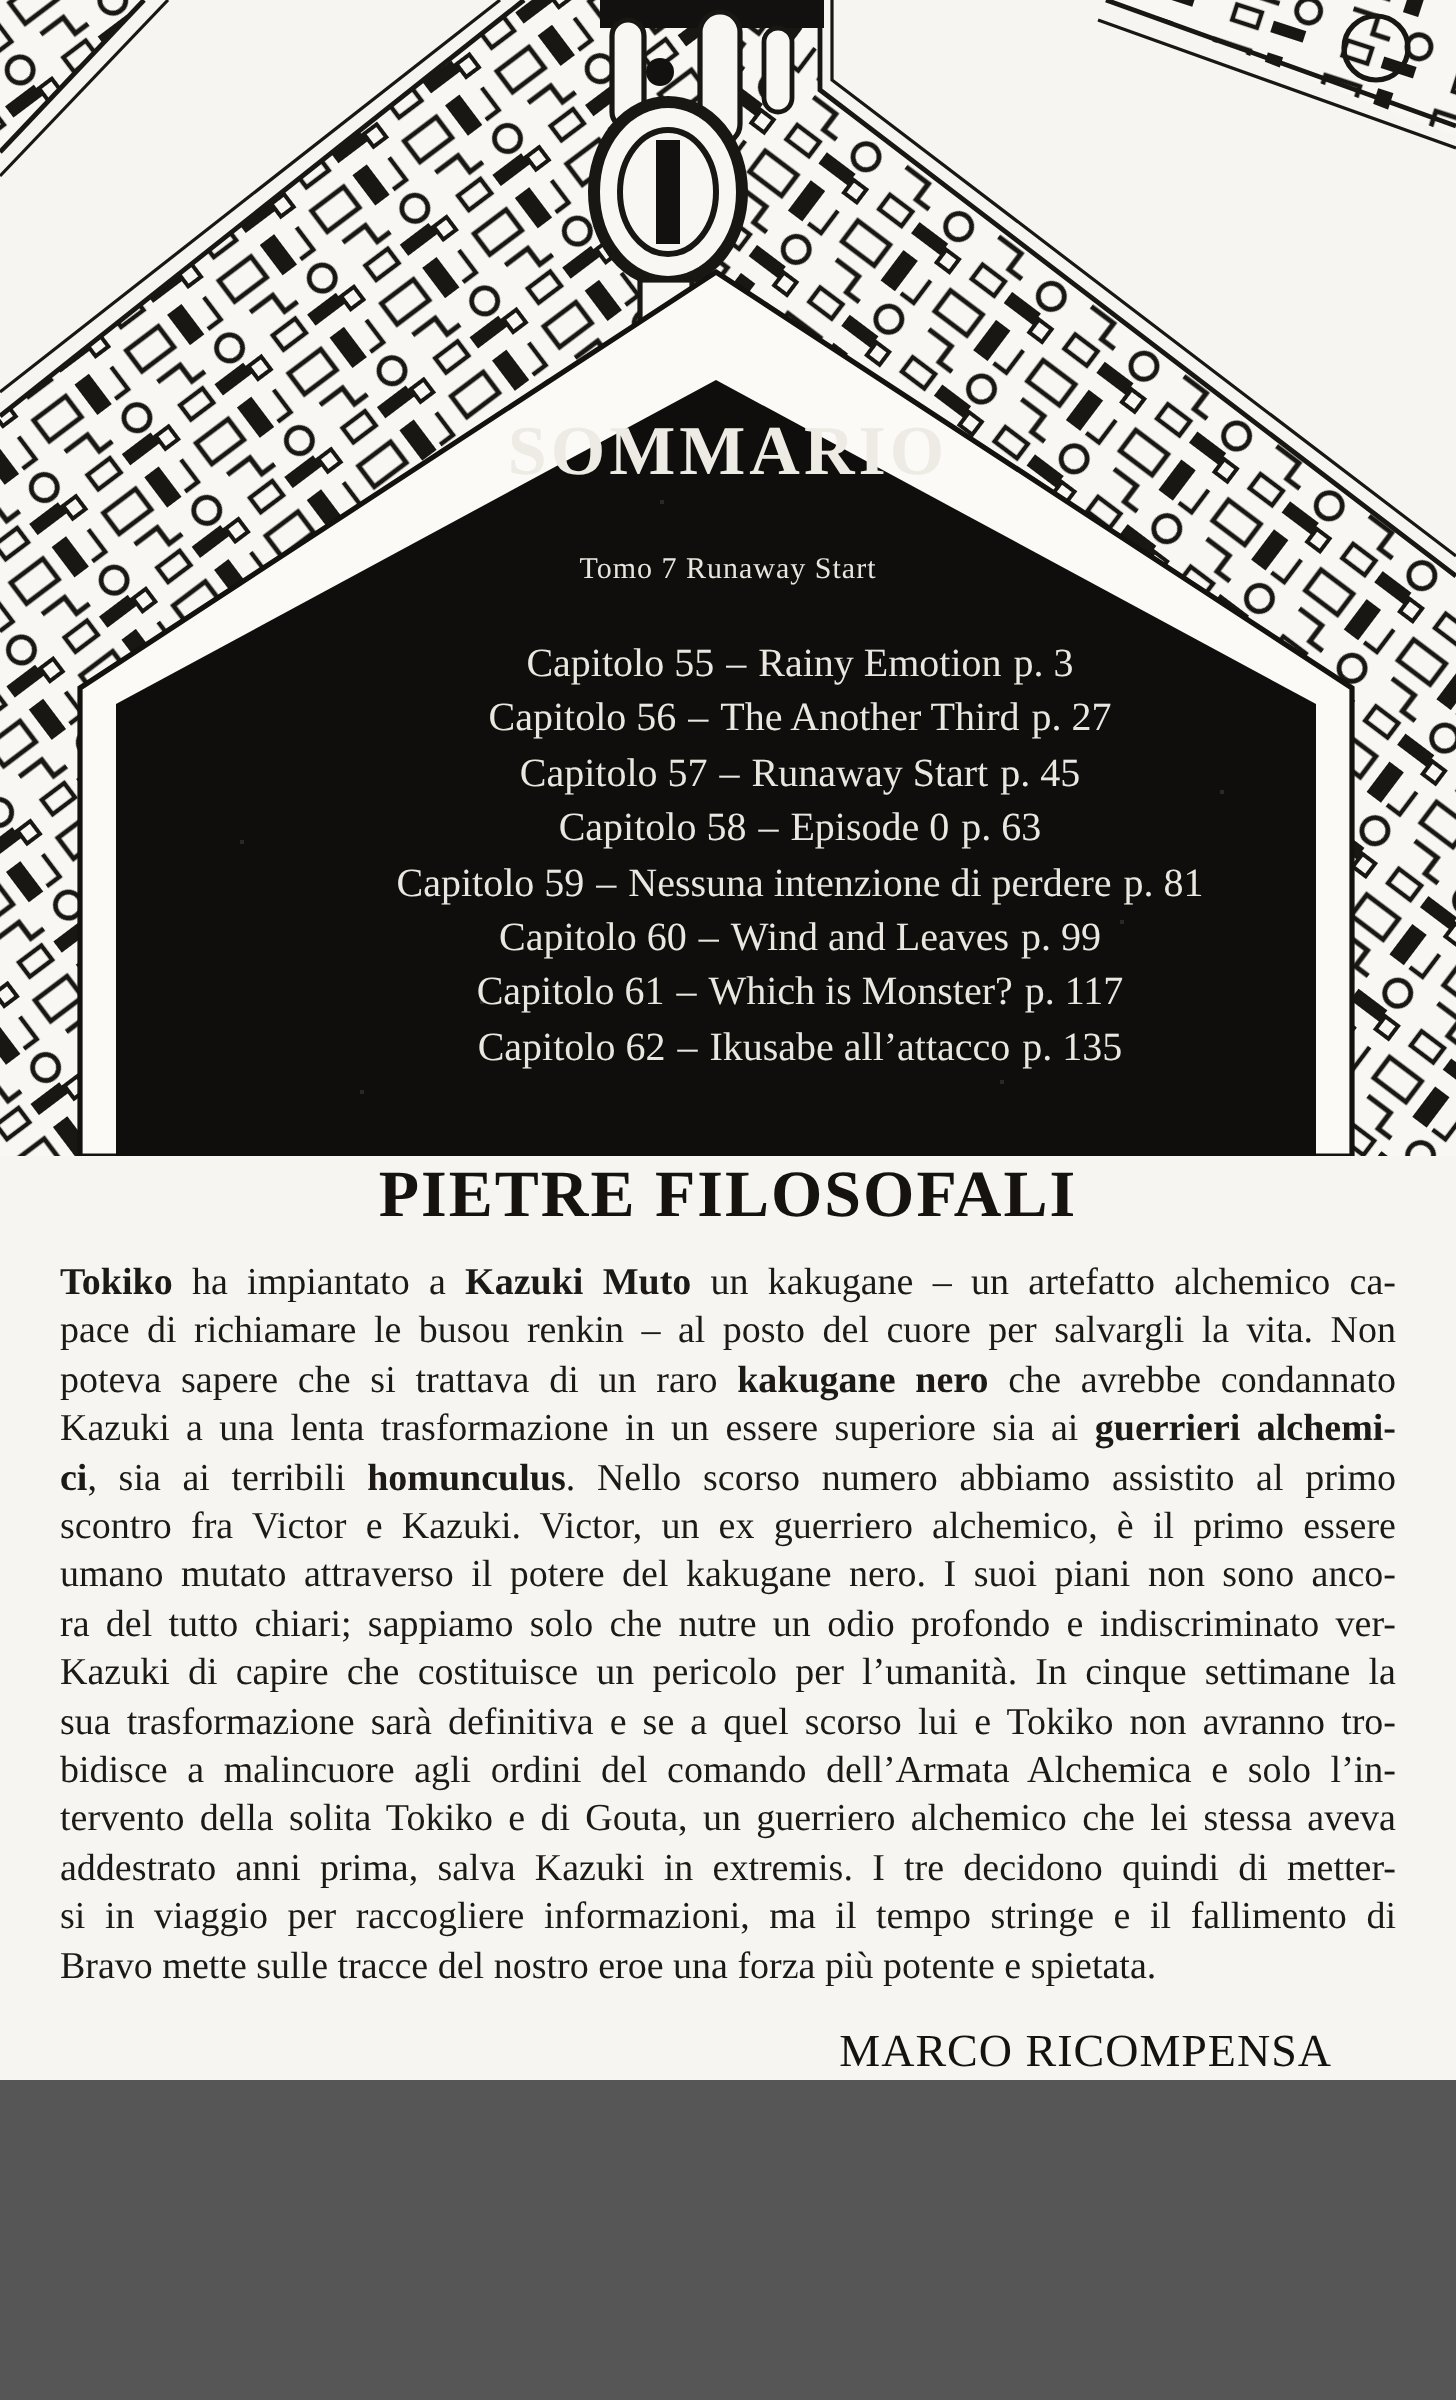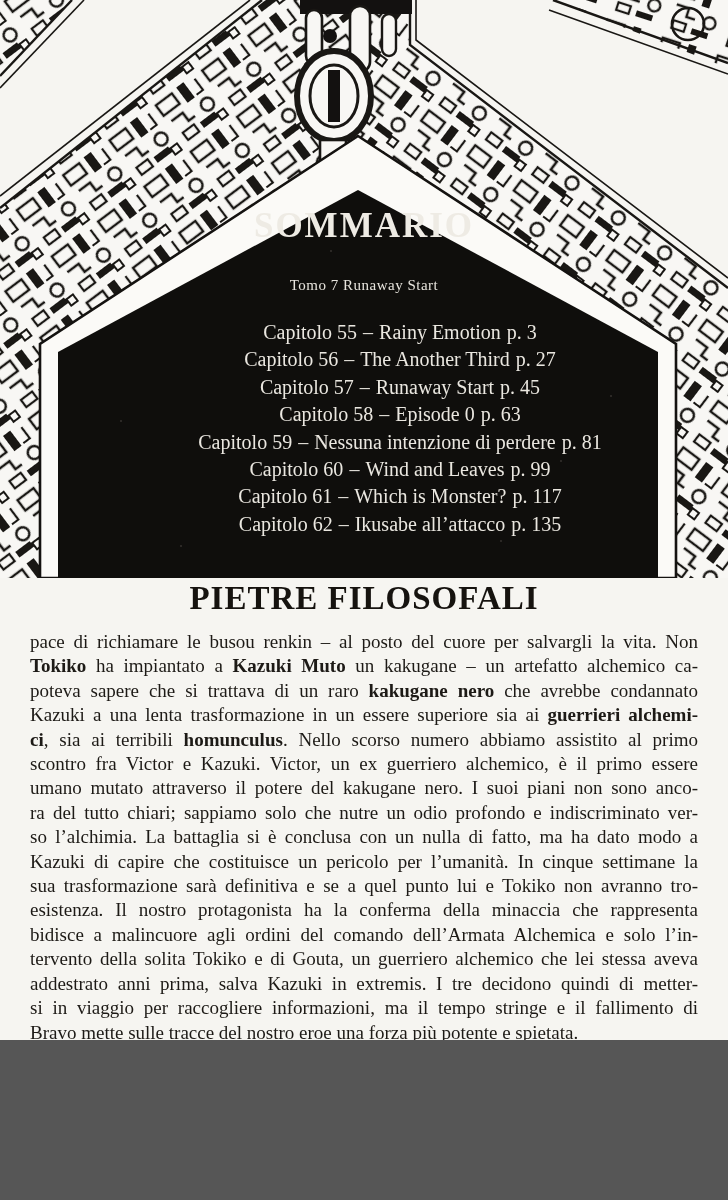--- a/index.html
+++ b/index.html
@@ -162,44 +162,42 @@
       <div class="toc-line">
         <span class="toc-num">Capitolo 62</span><span class="toc-sep">–</span><span class="toc-title">Ikusabe all’attacco</span><span class="toc-page">p. 135</span>
       </div>
 
     </div>
 
   <div id="article" class="overlay">
     <h1 id="article-heading">PIETRE FILOSOFALI</h1>
     <div id="article-body">
 
+        <div class="pline"><b>Tokiko</b><span> ha impiantato a </span><b>Kazuki Muto</b><span> un kakugane – un artefatto alchemico ca-</span></div>
+
         <div class="pline"><span>pace di richiamare le busou renkin – al posto del cuore per salvargli la vita. Non</span></div>
 
-        <div class="pline"><b>Tokiko</b><span> ha impiantato a </span><b>Kazuki Muto</b><span> un kakugane – un artefatto alchemico ca-</span></div>
-
         <div class="pline"><span>poteva sapere che si trattava di un raro </span><b>kakugane nero</b><span> che avrebbe condannato</span></div>
 
         <div class="pline"><span>Kazuki a una lenta trasformazione in un essere superiore sia ai </span><b>guerrieri alchemi-</b></div>
 
         <div class="pline"><b>ci</b><span>, sia ai terribili </span><b>homunculus</b><span>. Nello scorso numero abbiamo assistito al primo</span></div>
 
         <div class="pline"><span>scontro fra Victor e Kazuki. Victor, un ex guerriero alchemico, è il primo essere</span></div>
 
         <div class="pline"><span>umano mutato attraverso il potere del kakugane nero. I suoi piani non sono anco-</span></div>
 
         <div class="pline"><span>ra del tutto chiari; sappiamo solo che nutre un odio profondo e indiscriminato ver-</span></div>
 
-        <div class="pline"><span>so l’alchimia. La battaglia si è conclusa con un nulla di fatto, ma ha dato modo a</span></div>
 
         <div class="pline"><span>Kazuki di capire che costituisce un pericolo per l’umanità. In cinque settimane la</span></div>
 
-        <div class="pline"><span>sua trasformazione sarà definitiva e se a quel punto lui e Tokiko non avranno tro-</span></div>
-
-
-        <div class="pline"><span>esistenza. Il nostro protagonista ha la conferma della minaccia che rappresenta</span></div>
+        <div class="pline"><span>sua trasformazione sarà definitiva e se a quel scorso lui e Tokiko non avranno tro-</span></div>
+
+
 
 
         <div class="pline"><span>bidisce a malincuore agli ordini del comando dell’Armata Alchemica e solo l’in-</span></div>
 
         <div class="pline"><span>tervento della solita Tokiko e di Gouta, un guerriero alchemico che lei stessa aveva</span></div>
 
         <div class="pline"><span>addestrato anni prima, salva Kazuki in extremis. I tre decidono quindi di metter-</span></div>
 
         <div class="pline"><span>si in viaggio per raccogliere informazioni, ma il tempo stringe e il fallimento di</span></div>
 

